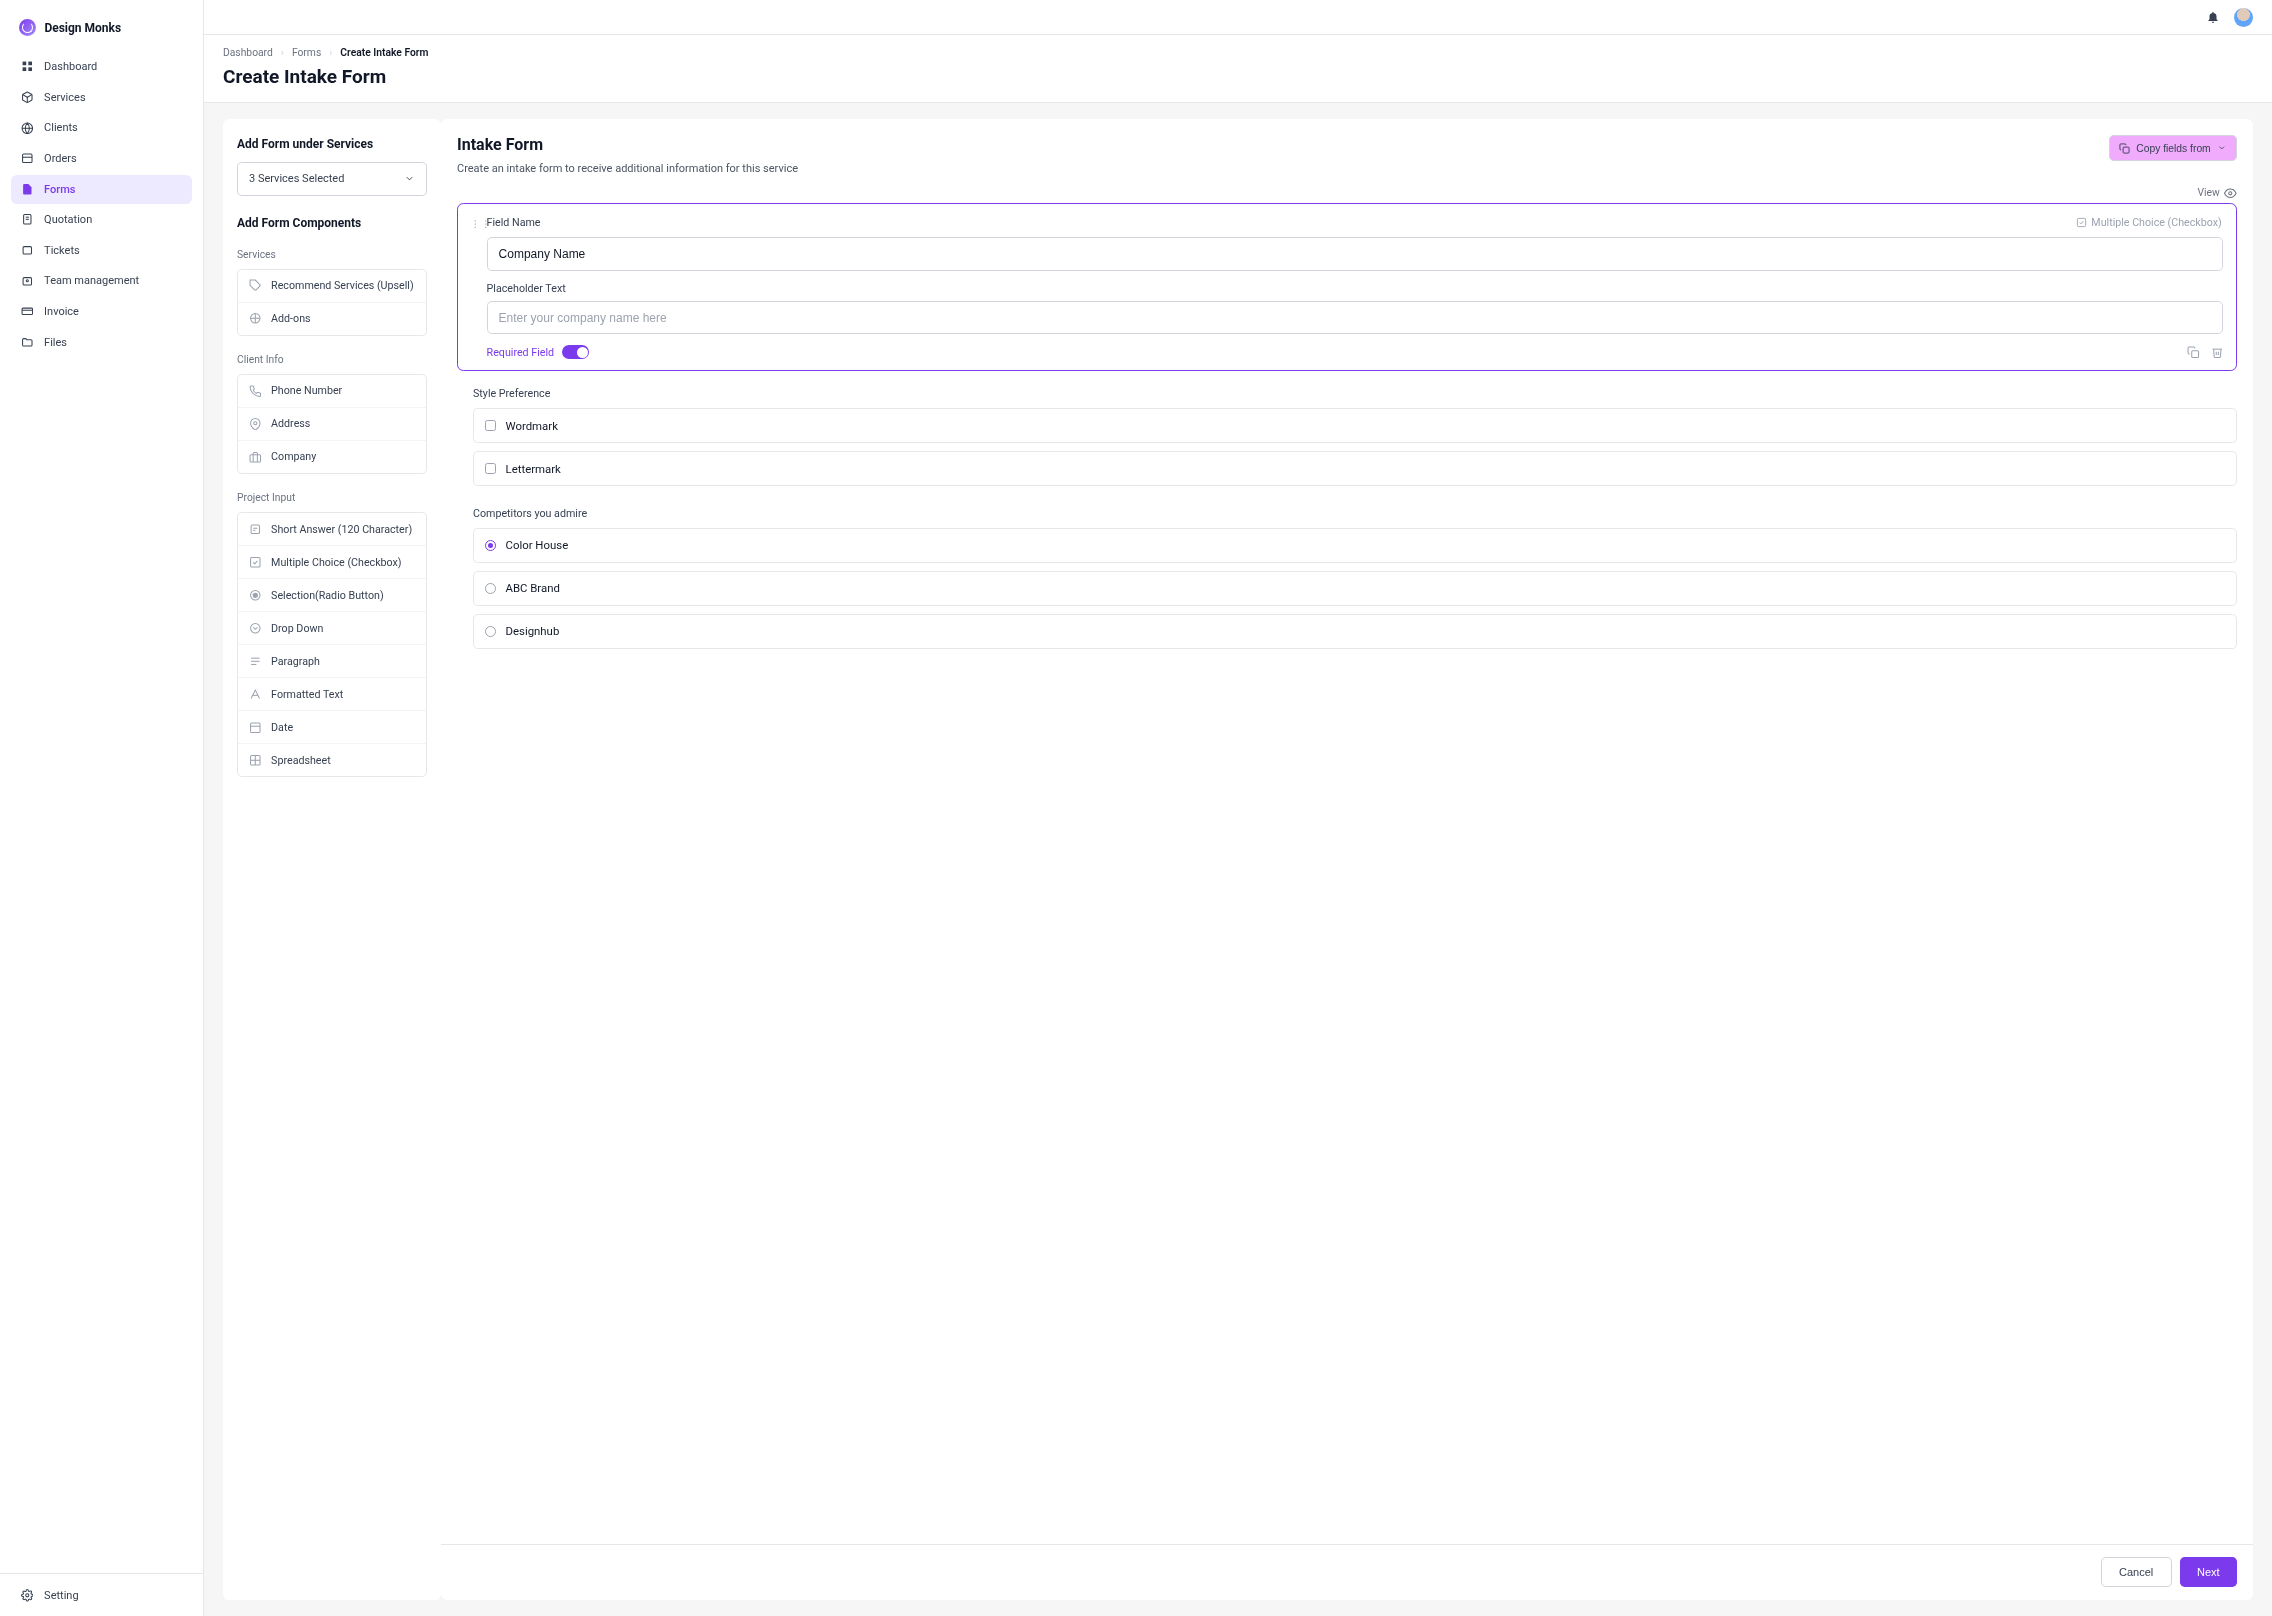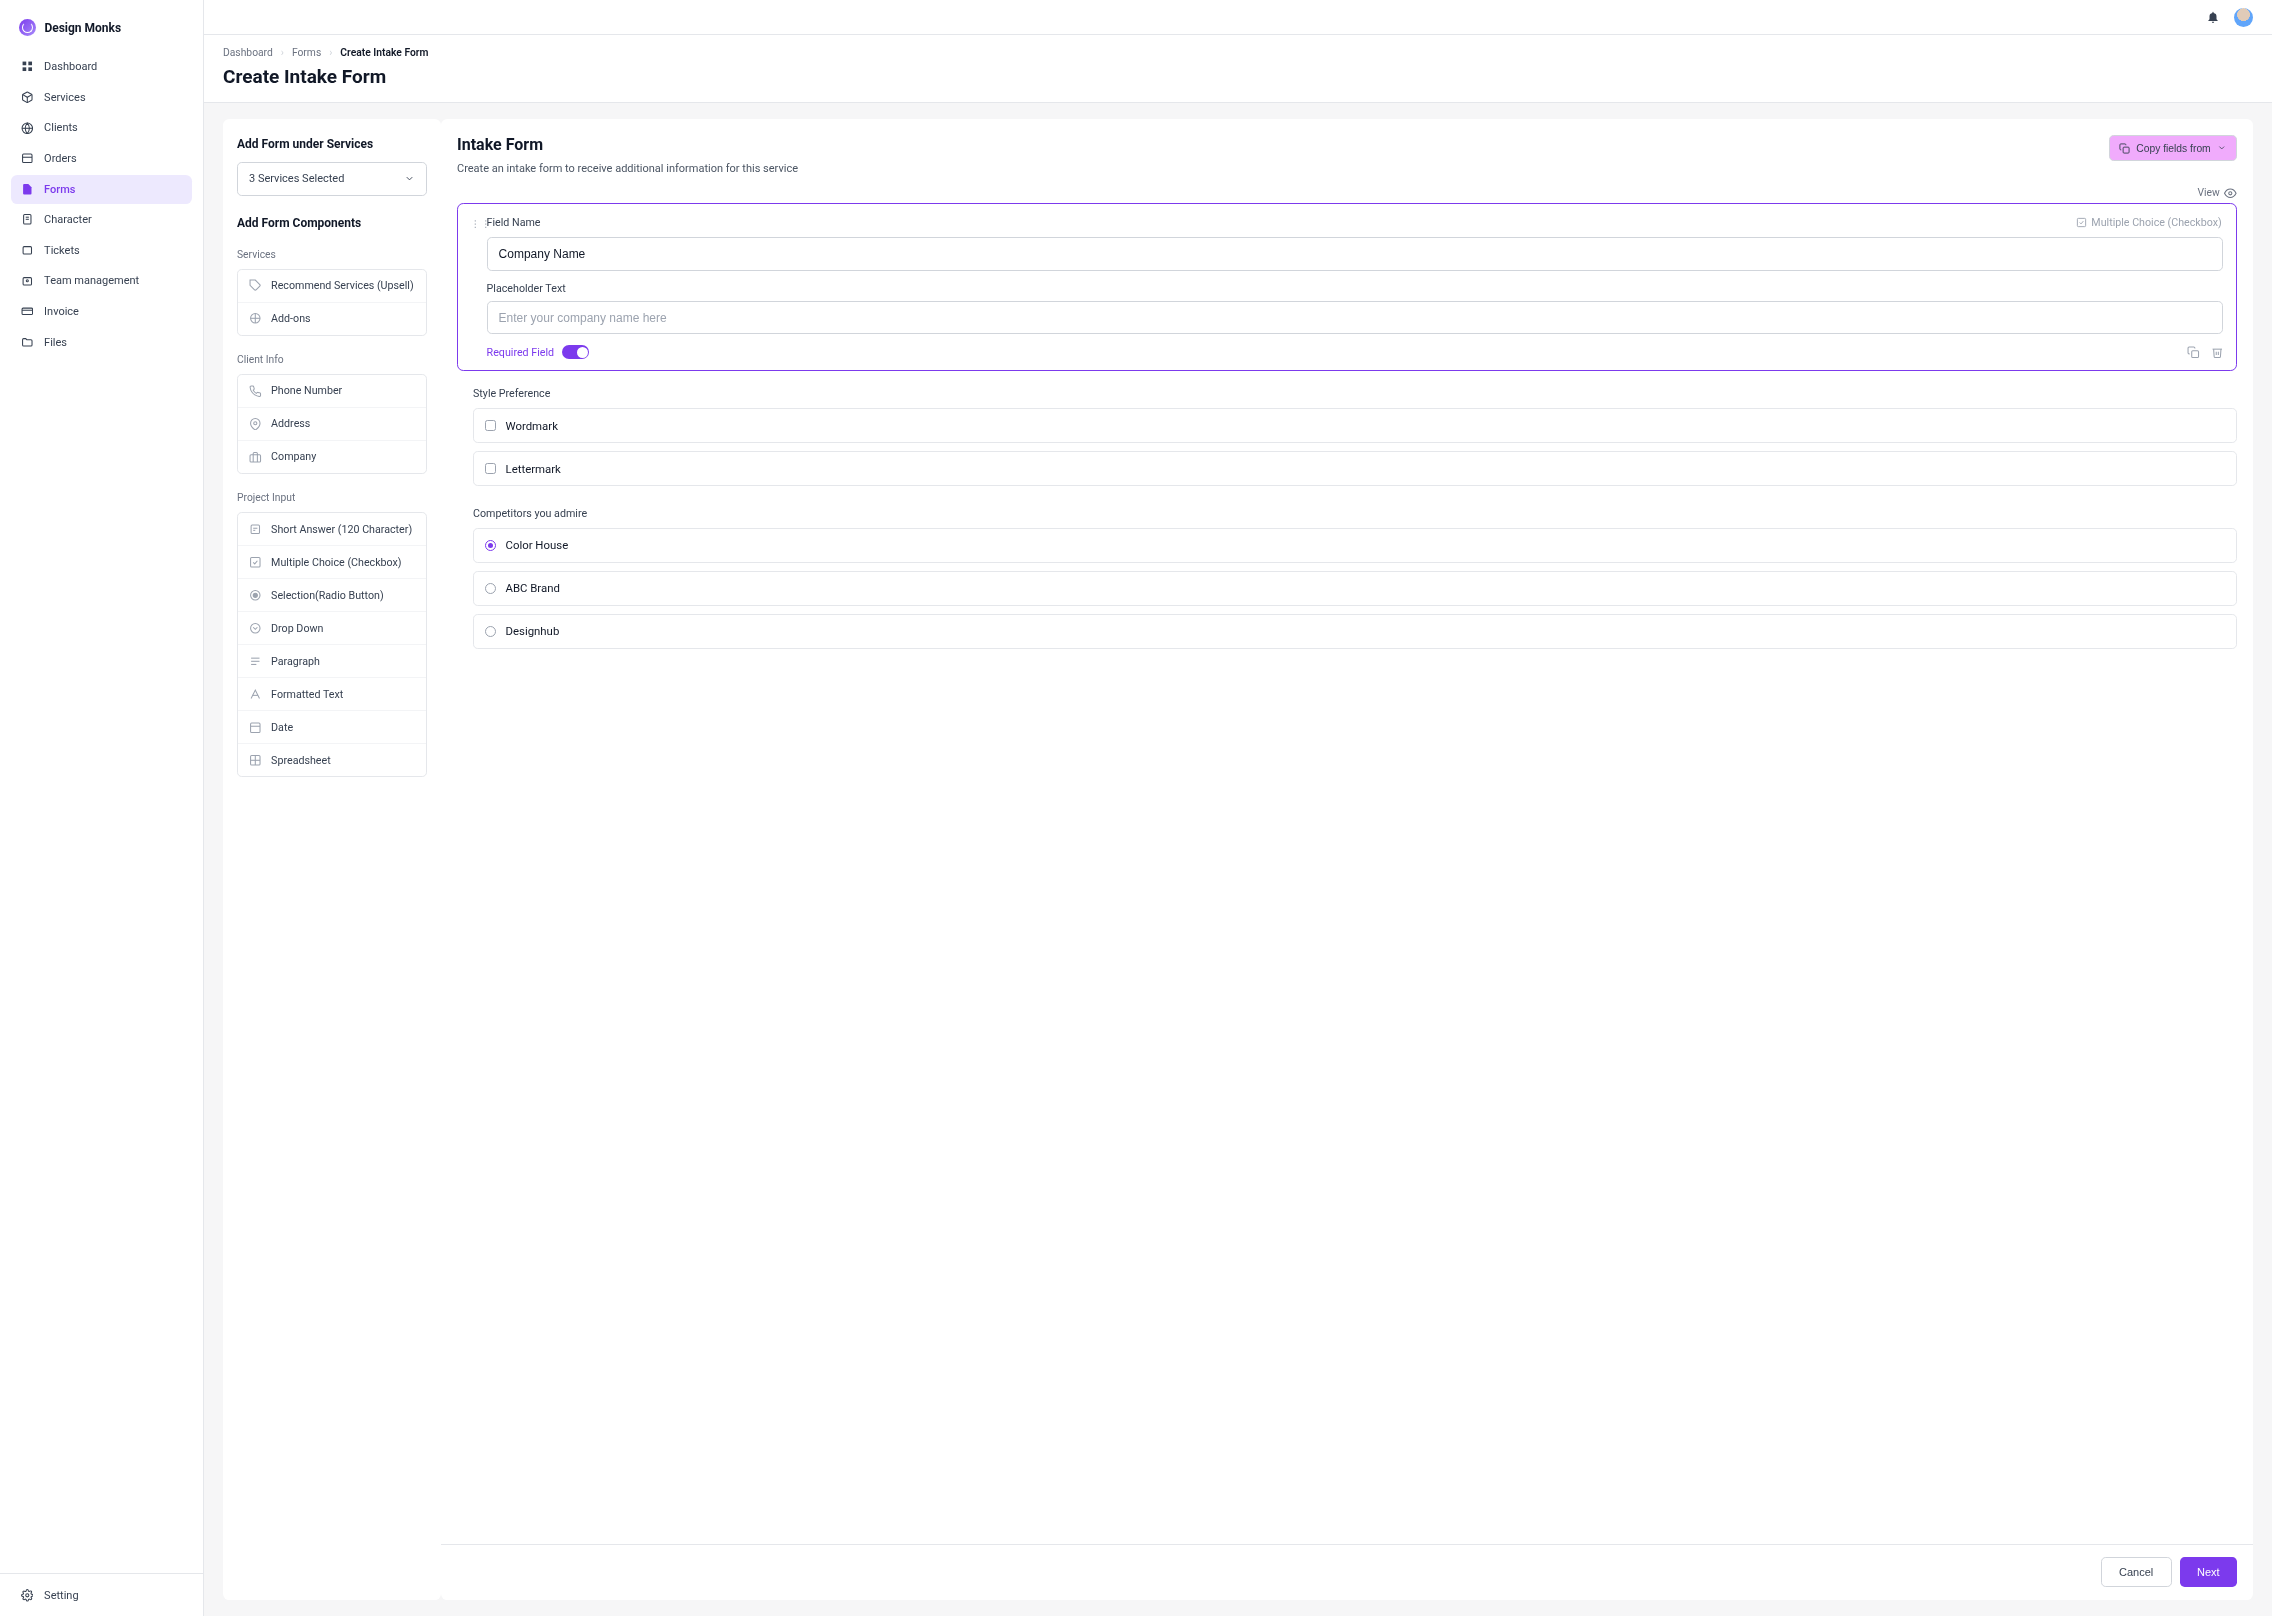--- a/index.html
+++ b/index.html
@@ -127,21 +127,21 @@
           <span>Forms</span>
         </div>
         <div class="nav-item">
           <span class="icon">
             <svg viewBox="0 0 24 24" width="12.6" height="12.6" fill="none" stroke="currentColor" stroke-width="2">
               <rect x="5" y="3" width="14" height="18" rx="2"></rect>
               <line x1="9" y1="8" x2="15" y2="8"></line>
               <line x1="9" y1="12" x2="15" y2="12"></line>
             </svg>
           </span>
-          <span>Character</span>
+          <span>Quotation</span>
         </div>
         <div class="nav-item">
           <span class="icon">
             <svg viewBox="0 0 24 24" width="12.6" height="12.6" fill="none" stroke="currentColor" stroke-width="2">
               <rect x="4" y="5" width="16" height="14" rx="2"></rect>
               <line x1="12" y1="10" x2="12" y2="10"></line>
             </svg>
           </span>
           <span>Tickets</span>
         </div>

